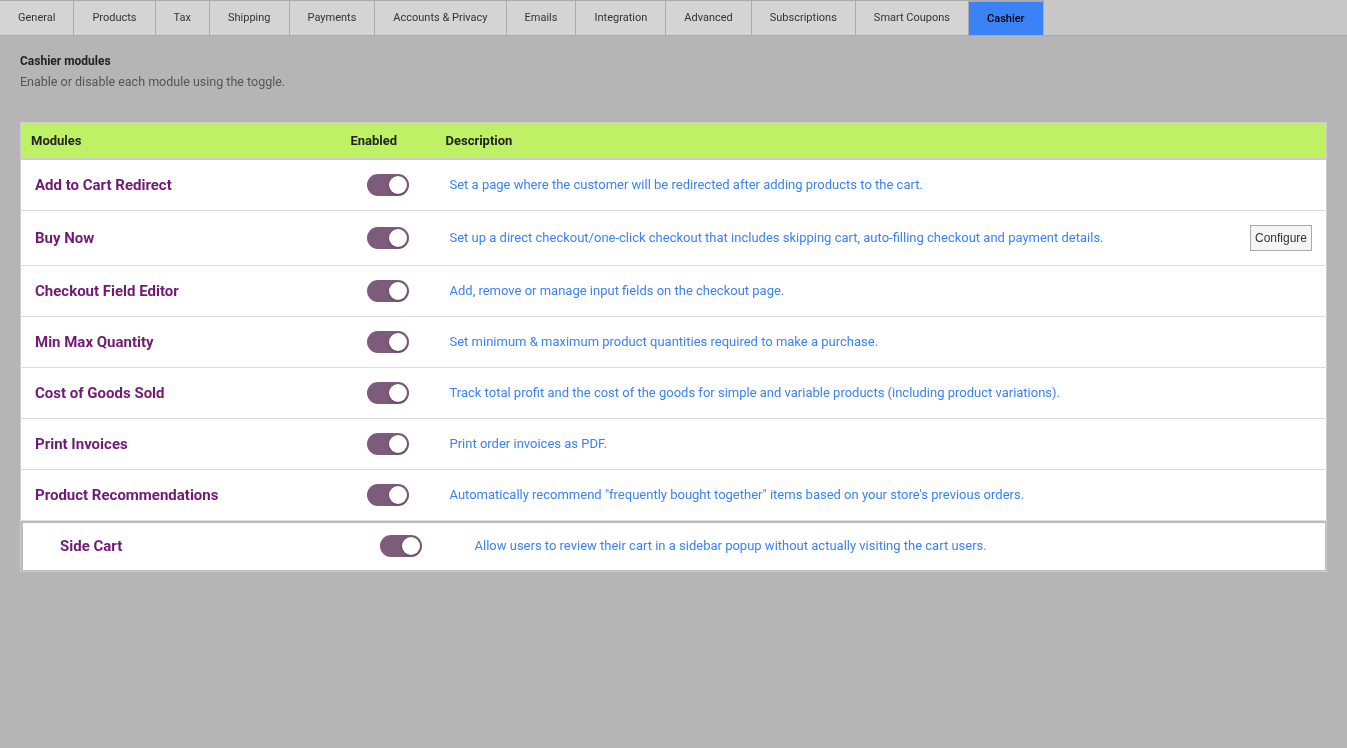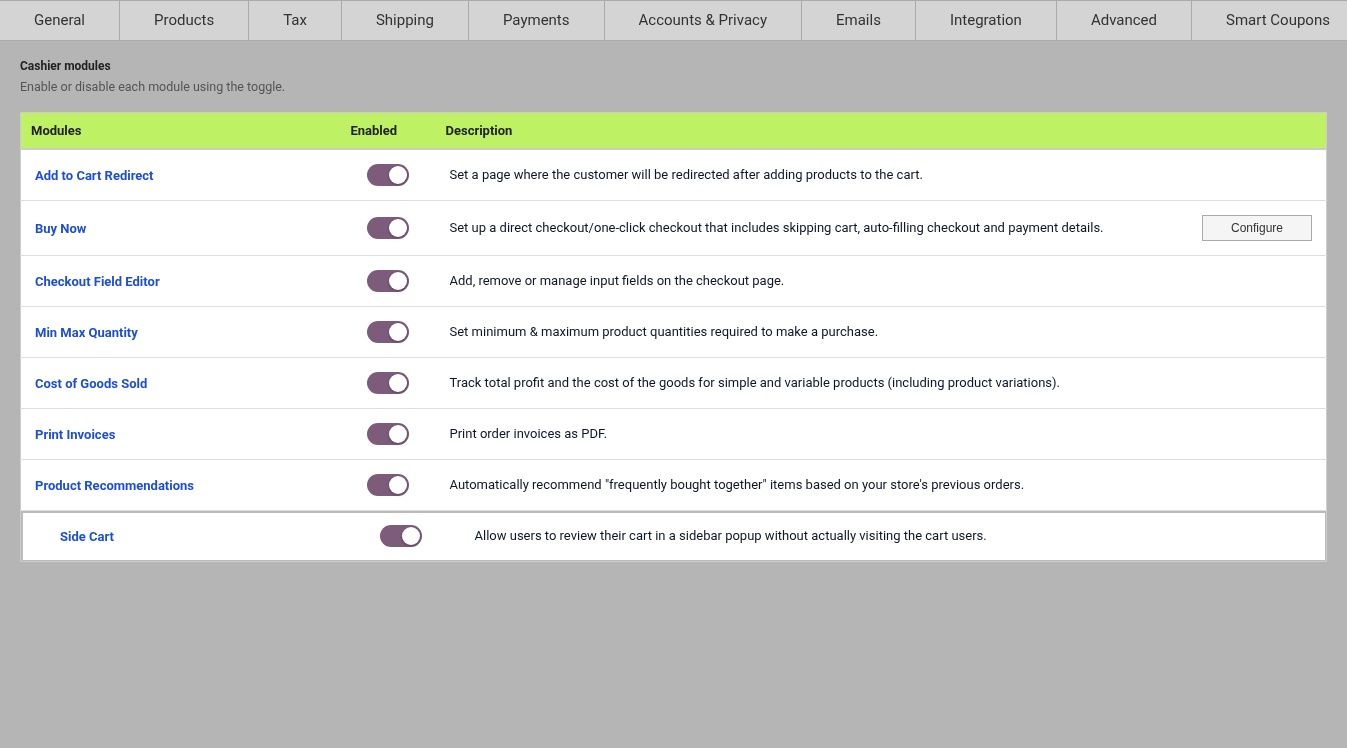--- a/index.html
+++ b/index.html
@@ -13,34 +13,34 @@
     }
 
     
     .tab-bar {
       display: flex;
       background: #c8c8c8;
       border-bottom: 1px solid #aaa;
       flex-wrap: nowrap;
     }
     .tab {
-      padding: 10px 34px;
+      padding: 10px 18px;
       cursor: pointer;
       border: 1px solid #aaa;
       border-bottom: none;
       background: #d4d4d4;
       color: #333;
-      font-size: 15px;
+      font-size: 11px;
       white-space: nowrap;
       margin-right: -1px;
       border-top: 1px solid #aaa;
     }
     .tab:first-child { border-left: none; }
     .tab.active {
-      background: #0369a1;
+      background: #3b82f6;
       color: #000;
       font-weight: 500;
       border-top: 2px solid #aaa;
       position: relative;
       z-index: 1;
     }
 
     
     .page-content {
       padding: 18px 20px;
@@ -48,21 +48,21 @@
 
     .page-title {
       font-size: 12px;
       font-weight: 700;
       margin-bottom: 6px;
       color: #222;
     }
     .page-subtitle {
       font-size: 12.5px;
       color: #555;
-      margin-bottom: 18px;
+      margin-bottom: 33px;
     }
 
     
     .modules-table {
       width: 100%;
       border-collapse: collapse;
       background: #fff;
       border: 1px solid #ccc;
     }
     .modules-table th {
@@ -83,27 +83,27 @@
       border-bottom: none;
       padding-left: 39px;
     }
 
     .col-module { width: 320px; }
     .col-enabled { width: 90px; text-align: center; }
     .col-desc { }
 
     .module-name {
       font-weight: 700;
-      color: #1d4ed8;
-      font-size: 13px;
+      color: #701a75;
+      font-size: 15px;
       margin-top: 25px;
     }
 
     .desc-text {
-      color: #0f172a;
+      color: #3b82f6;
       font-size: 13px;
       line-height: 1.4;
     }
 
     
     .toggle-container {
       display: flex;
       justify-content: center;
       align-items: center;
     }
@@ -137,21 +137,21 @@
     }
     .toggle-track.on .toggle-thumb {
       left: 22px;
     }
 
     
     .configure-btn {
       border: 1px solid #aaa;
       background: #f5f5f5;
       color: #333;
-      padding: 5px 28px;
+      padding: 5px 4px;
       font-size: 12px;
       cursor: pointer;
       white-space: nowrap;
       margin-left: 20px;
     }
 
     .desc-cell-inner {
       display: flex;
       align-items: center;
       justify-content: space-between;
@@ -163,22 +163,22 @@
 <div class="tab-bar">
 <div class="tab">General</div>
     <div class="tab">Products</div>
     <div class="tab">Tax</div>
     <div class="tab">Shipping</div>
     <div class="tab">Payments</div>
     <div class="tab">Accounts &amp; Privacy</div>
     <div class="tab">Emails</div>
     <div class="tab">Integration</div>
     <div class="tab">Advanced</div>
+    <div class="tab">Subscriptions</div>
     <div class="tab">Smart Coupons</div>
-    <div class="tab">Subscriptions</div>
     <div class="tab active">Cashier</div>
   </div>
 
 <div class="page-content">
   <div class="page-title">Cashier modules</div>
   <div class="page-subtitle">Enable or disable each module using the toggle.</div>
 
   <table class="modules-table">
     <thead>
       <tr>

